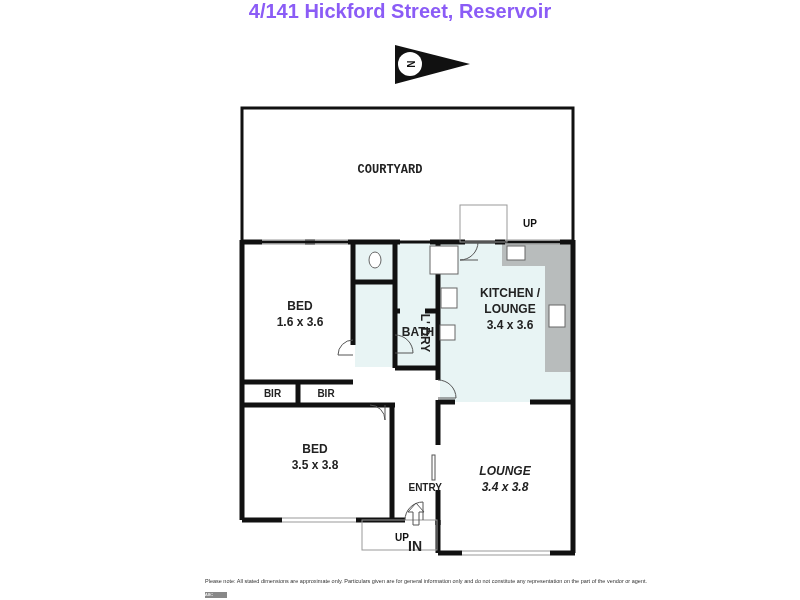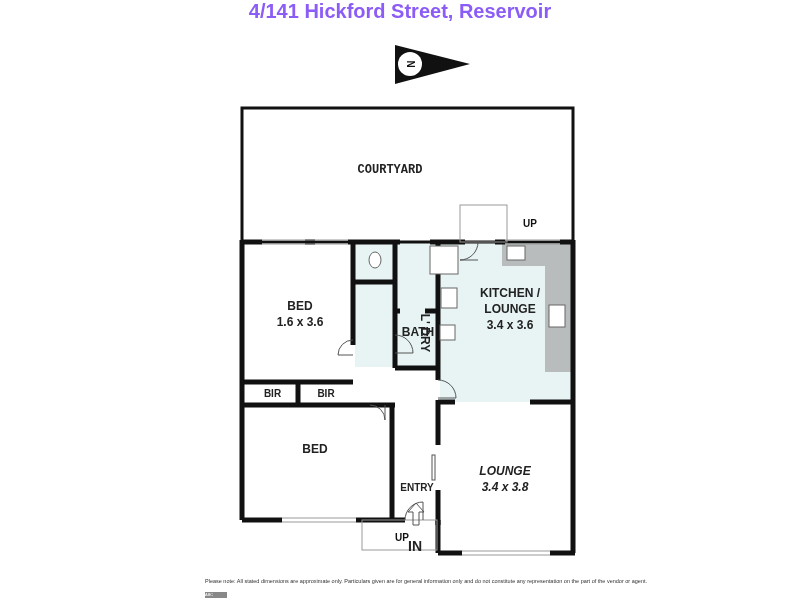--- a/index.html
+++ b/index.html
@@ -97,32 +97,33 @@
   <text x="523" y="227" font-size="10" font-weight="bold" fill="#111">UP</text>
 </svg>
 
 <div class="lbl" style="left:330px;top:162px;width:120px;font-family:Liberation Mono, monospace;">COURTYARD</div>
 <div class="lbl" style="left:250px;top:298px;width:100px;">
   <div>BED</div>
   <div>1.6 x 3.6</div>
 </div>
 <div class="lbl" style="left:250px;top:441px;width:130px;">
   <div>BED</div>
+  <div>3.5 x 3.8</div>
 </div>
 <div class="lbl" style="left:398px;top:284px;width:40px;margin-top:40px;">BATH</div>
 <div class="lbl" style="left:405px;top:325px;width:40px;transform:rotate(90deg);">L' DRY</div>
 <div class="lbl" style="left:455px;top:285px;width:110px;">
   <div>KITCHEN /</div>
   <div>LOUNGE</div>
   <div>3.4 x 3.6</div>
 </div>
 <div class="lbl" style="left:450px;top:463px;width:110px;font-style:italic;">
   <div>LOUNGE</div>
   <div>3.4 x 3.8</div>
 </div>
 <div class="lbl" style="left:250px;top:386px;width:45px;font-size:10px;">BIR</div>
 <div class="lbl" style="left:302px;top:386px;width:48px;font-size:10px;">BIR</div>
-<div class="lbl" style="left:392px;top:480px;width:50px;font-size:10px;">ENTRY</div>
+<div class="lbl" style="left:392px;top:480px;width:50px;font-size:10px;text-align:right;">ENTRY</div>
 <div class="lbl" style="left:400px;top:538px;width:30px;font-size:14px;">IN</div>
 <div class="lbl" style="left:404px;top:56px;width:12px;font-size:10px;color:#111;transform:rotate(90deg);">N</div>
 
 <div class="note">Please note: All stated dimensions are approximate only. Particulars given are for general information only and do not constitute any representation on the part of the vendor or agent.</div>
 <div class="logo">ABC</div>
 
 </body></html>

